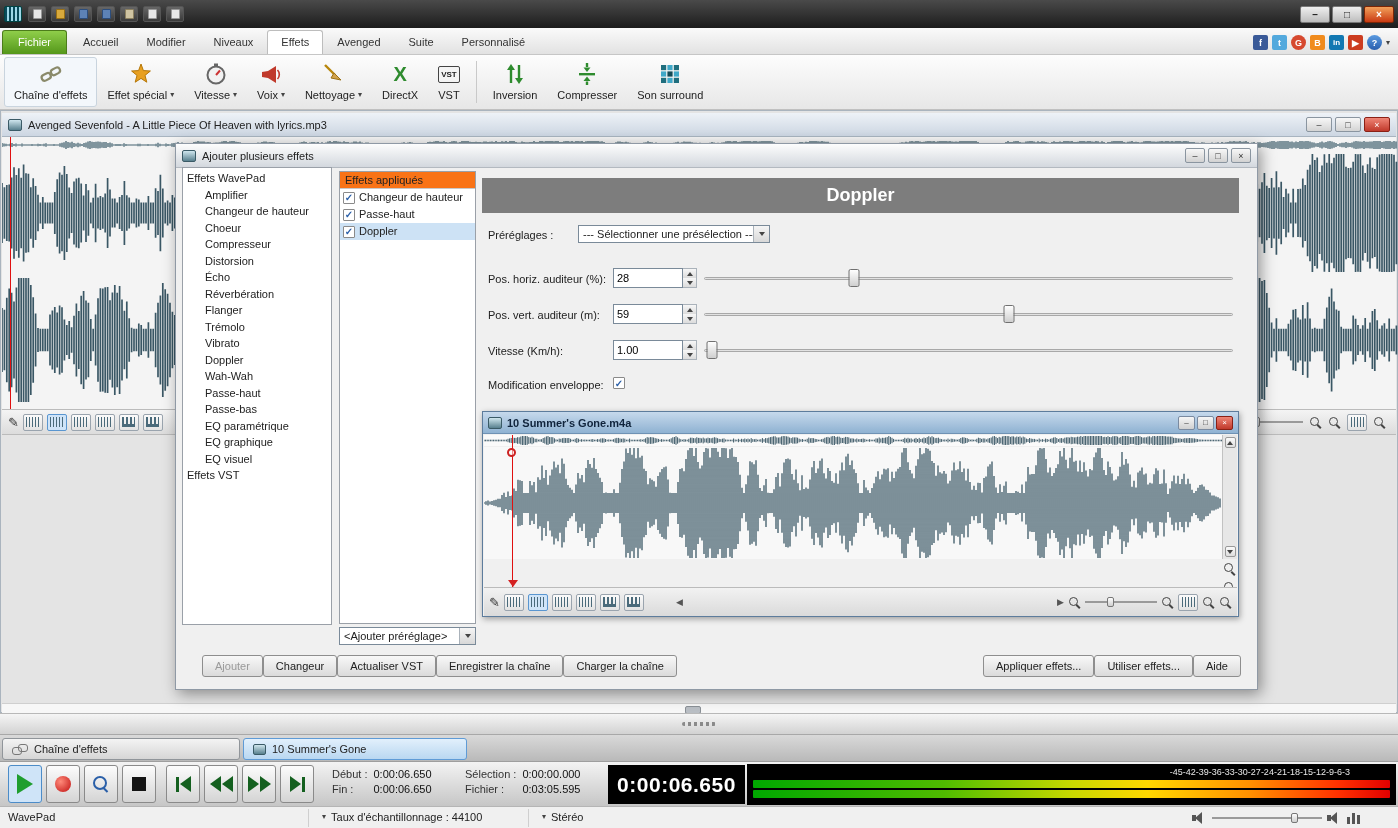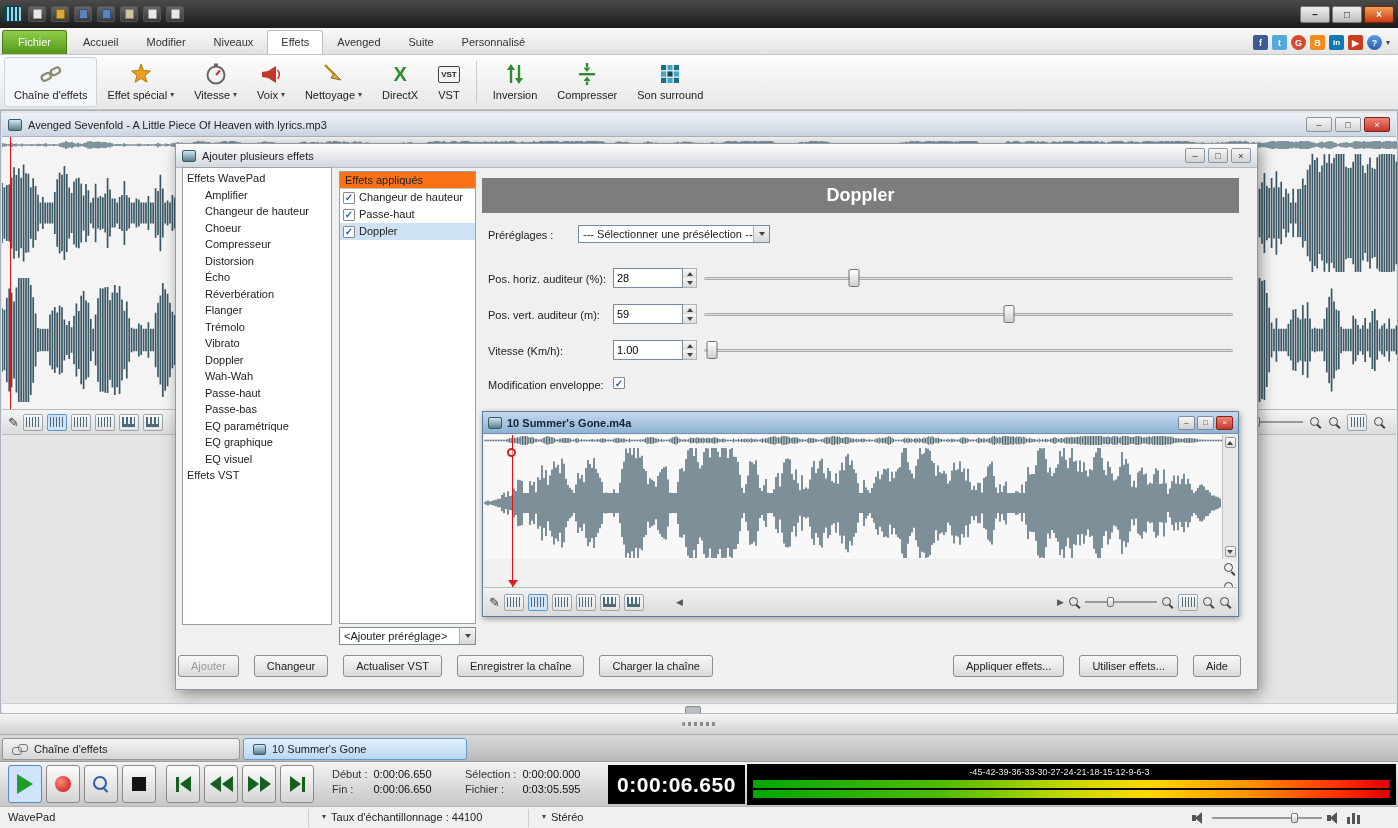--- a/index.html
+++ b/index.html
@@ -158,22 +158,22 @@
   .iw-tri{position:absolute;left:25px;top:168px;width:0;height:0;z-index:5;
           border-left:5px solid transparent;border-right:5px solid transparent;border-top:7px solid #d42222}
   .iw-toolbar{position:absolute;left:1px;right:1px;top:175px;height:29px;background:linear-gradient(#f2f2f2,#dadada);
               border-top:1px solid #bbb;display:flex;align-items:center;gap:4px;padding:0 5px}
   .scroll-arrow{font-size:9px;color:#555;line-height:1}
 
   
   .btn{height:22px;padding:0 12px;background:linear-gradient(#f8f8f8,#dadada);border:1px solid #8e8e8e;border-radius:3px;
        font:11px "Liberation Sans",sans-serif;color:#222;white-space:nowrap}
   .btn.disabled{color:#9a9a9a}
-  .dlg-btns-left{position:absolute;left:2px;top:511px;display:flex;gap:15px}
-  .dlg-btns-right{position:absolute;right:16px;top:511px;display:flex;gap:15px}
+  .dlg-btns-left{position:absolute;left:26px;top:511px;display:flex;}
+  .dlg-btns-right{position:absolute;right:16px;top:511px;display:flex;}
 
   
   .splitter{position:absolute;left:0;top:713px;width:1398px;height:22px;
             background:linear-gradient(#f5f5f5,#d2d2d2);border-top:1px solid #b8b8b8;border-bottom:1px solid #a8a8a8;
             display:flex;align-items:center;justify-content:center}
   .grip{width:34px;height:4px;background:repeating-linear-gradient(90deg,#8a8a8a 0 3px,transparent 3px 6px);border-radius:2px}
   .tabsrow{position:absolute;left:0;top:735px;width:1398px;height:26px;
            background:linear-gradient(#d9d9d9,#b9b9b9);display:flex;align-items:flex-end;gap:3px;padding:0 2px 1px}
   .ftab{height:22px;display:flex;align-items:center;gap:6px;padding:0 9px;border:1px solid #90959a;border-radius:3px;
         background:linear-gradient(#f4f4f4,#d6d6d6);white-space:nowrap;overflow:hidden}
@@ -197,21 +197,21 @@
   .tri-r{width:0;height:0;border-top:8px solid transparent;border-bottom:8px solid transparent;border-left:11px solid #14601f}
   .mag-play{position:relative;width:20px;height:18px}
   .mag-play::before{content:"";position:absolute;left:2px;top:1px;width:10px;height:10px;border:2px solid #2a5fa8;border-radius:50%}
   .mag-play::after{content:"";position:absolute;left:12.5px;top:12px;width:6px;height:2.4px;background:#2a5fa8;transform:rotate(45deg);transform-origin:0 0}
   .times{position:absolute;left:332px;top:6px;display:grid;grid-template-columns:auto auto;column-gap:6px;row-gap:3px}
   .times2{left:465px}
   .tlabel{color:#333}.tval{color:#111}
   .bigtime{position:absolute;left:608px;top:3px;width:137px;height:39px;background:#000;color:#fff;
            display:flex;align-items:center;justify-content:center;font-size:21px;font-weight:bold;letter-spacing:.5px}
   .meter{position:absolute;left:747px;top:2px;width:649px;height:41px;background:#000;padding:2px 6px 0}
-  .meter-scale{display:flex;justify-content:center;padding:1px 40px 0 16px}
+  .meter-scale{display:flex;justify-content:flex-end;padding:1px 40px 0 16px}
   .meter-num{font-size:9px;color:#e8e8e8}
   .mbar{height:8px;margin-top:3px;border-radius:1px;
         background:linear-gradient(to right,#00a800 0%,#50bc00 30%,#c8d800 50%,#ffd800 62%,#ff9000 78%,#ff3000 92%,#e00000 100%)}
 
   
   .statusbar{position:absolute;left:0;top:806px;width:1398px;height:22px;background:#f0f0f0;border-top:1px solid #b5b5b5}
   .sb-item{position:absolute;top:4px;display:flex;align-items:center;gap:5px;color:#222}
   .sb-sep{position:absolute;top:2px;width:1px;height:18px;background:#cfcfcf}
   .spk{position:relative;width:15px;height:13px;display:inline-block}
   .spk::before{content:"";position:absolute;left:0;top:4px;width:4px;height:6px;background:#555}

